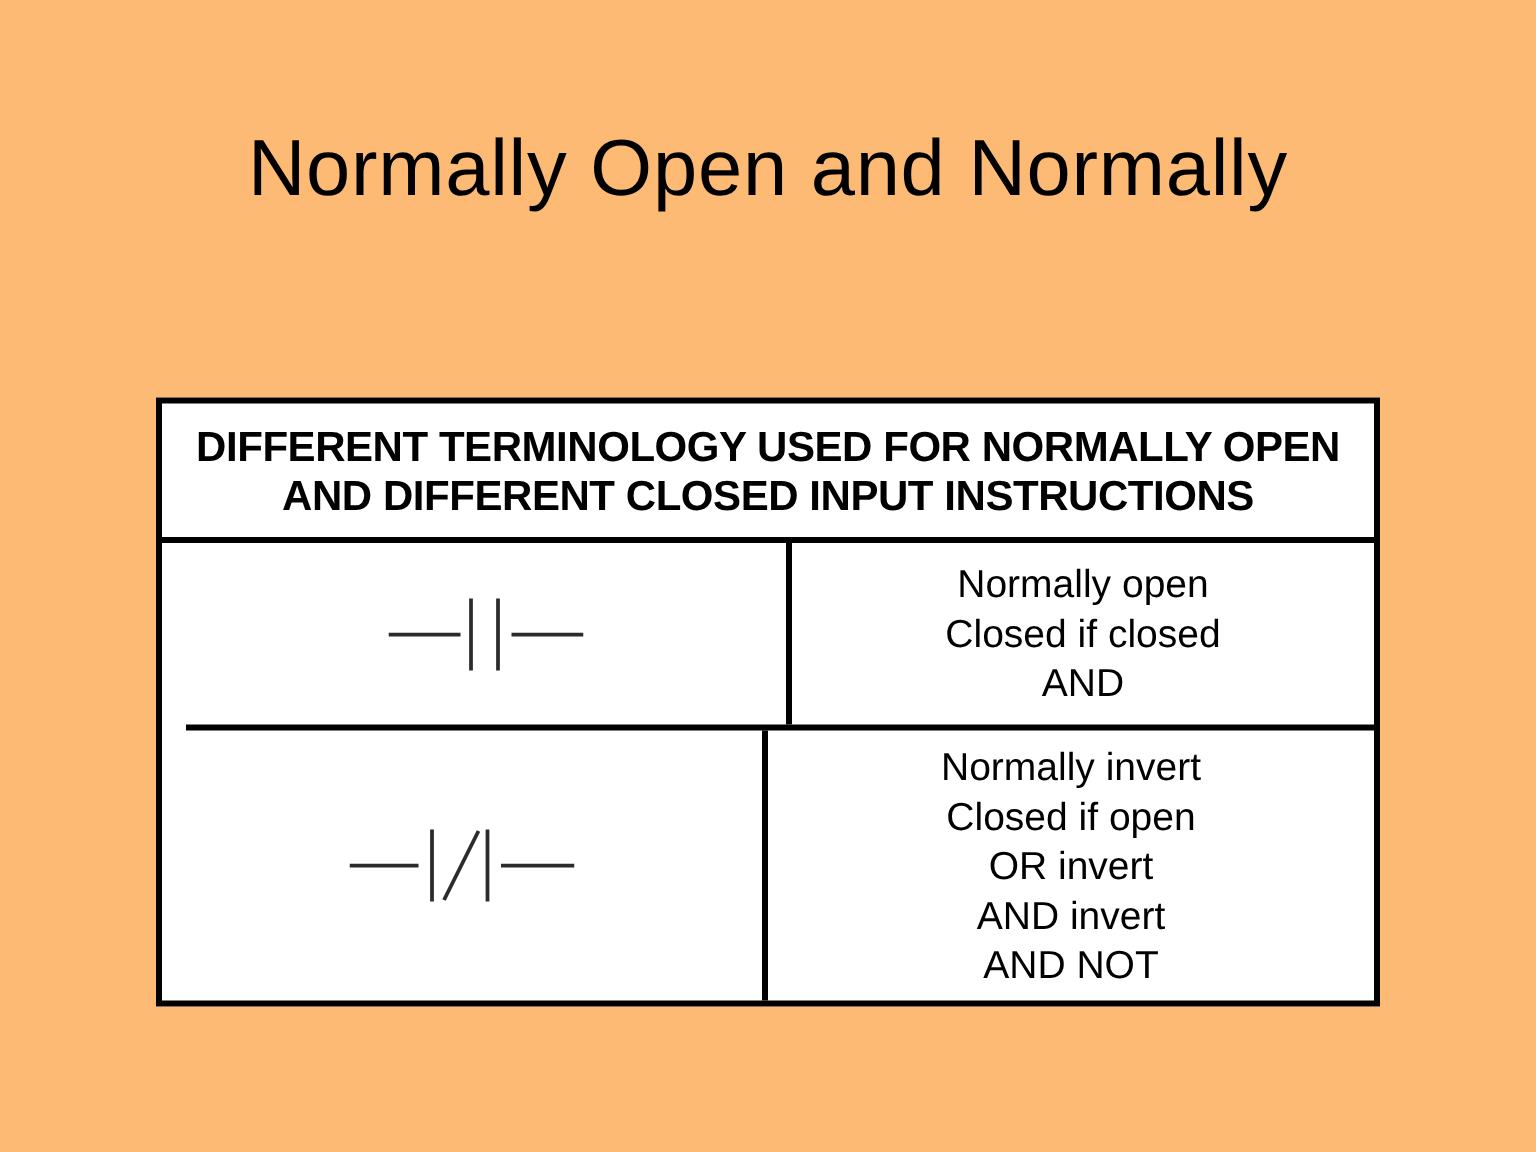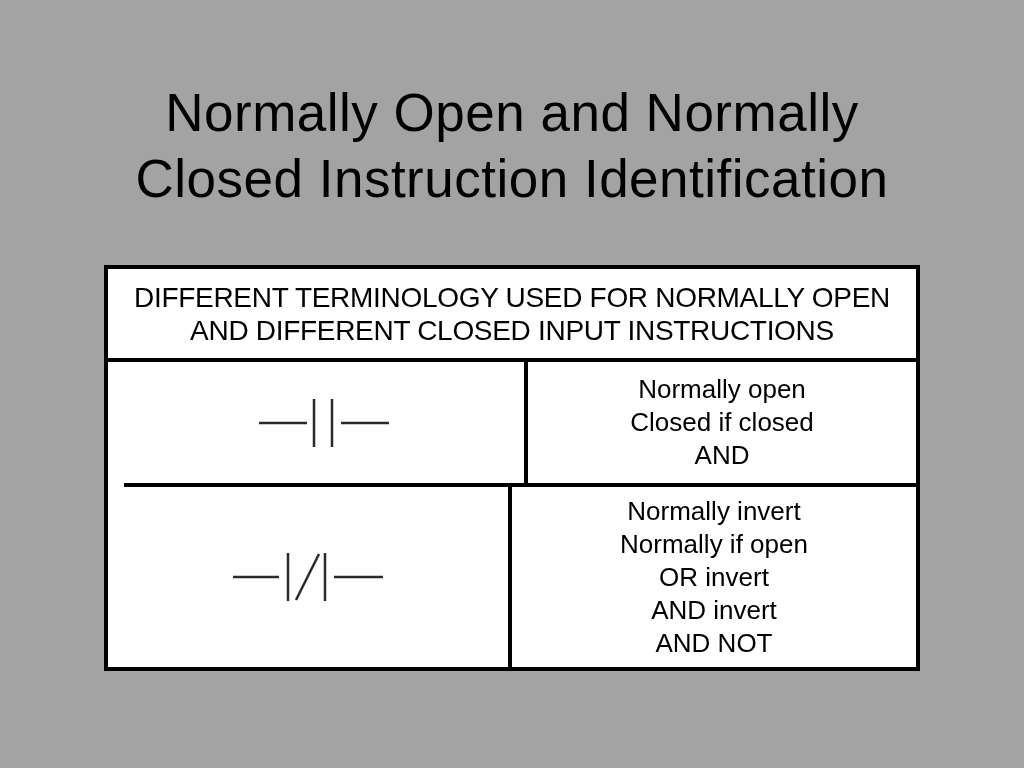--- a/index.html
+++ b/index.html
@@ -9,21 +9,21 @@
     height: 768px;
     background: #ffffff;
     font-family: "Liberation Sans", sans-serif;
     color: #000000;
   }
   .slide {
     position: relative;
     width: 1024px;
     height: 768px;
     overflow: hidden;
-    background: #a3a3a3;
+    background: #fdba74;
   }
   .title {
     position: absolute;
     top: 80px;
     left: 0;
     width: 1024px;
     text-align: center;
     font-size: 53px;
     line-height: 66px;
     font-weight: 400;
@@ -43,21 +43,21 @@
     background: #ffffff;
   }
   .header-cell {
     box-sizing: border-box;
     border-bottom: 4px solid #000000;
     display: flex;
     flex-direction: column;
     align-items: center;
     justify-content: center;
     text-align: center;
-    font-weight: 400;
+    font-weight: 700;
     font-size: 28px;
     line-height: 33px;
     letter-spacing: -0.3px;
   }
   .body-row {
     display: grid;
     grid-template-columns: 404px 1fr;
     box-sizing: border-box;
   }
   .body-row.first {
@@ -87,21 +87,20 @@
     stroke-linecap: butt;
   }
 </style>
 </head>
 <body>
 
 <div class="slide">
 
   <div class="title">
     <div>Normally Open and Normally</div>
-    <div>Closed Instruction Identification</div>
   </div>
 
   <div class="term-table">
 
     <div class="header-cell">
       <div>DIFFERENT TERMINOLOGY USED FOR NORMALLY OPEN</div>
       <div>AND DIFFERENT CLOSED INPUT INSTRUCTIONS</div>
     </div>
 
     <div class="body-row first">
@@ -125,21 +124,21 @@
         <svg class="contact-svg" width="150" height="52" viewBox="0 0 150 52" xmlns="http://www.w3.org/2000/svg">
           <line x1="0" y1="26" x2="46" y2="26"></line>
           <line x1="55" y1="2" x2="55" y2="50"></line>
           <line x1="92" y1="2" x2="92" y2="50"></line>
           <line x1="63" y1="49" x2="86" y2="3"></line>
           <line x1="101" y1="26" x2="150" y2="26"></line>
         </svg>
       </div>
       <div class="terms-cell">
         <span>Normally invert</span>
-        <span>Normally if open</span>
+        <span>Closed if open</span>
         <span>OR invert</span>
         <span>AND invert</span>
         <span>AND NOT</span>
       </div>
     </div>
 
   </div>
 </div>
 
 </body></html>

